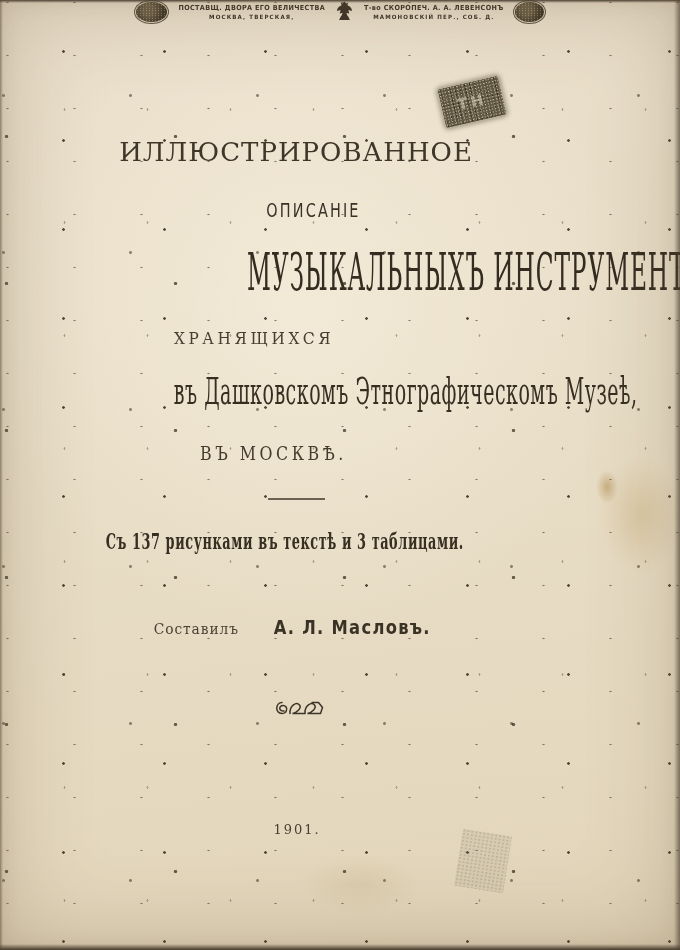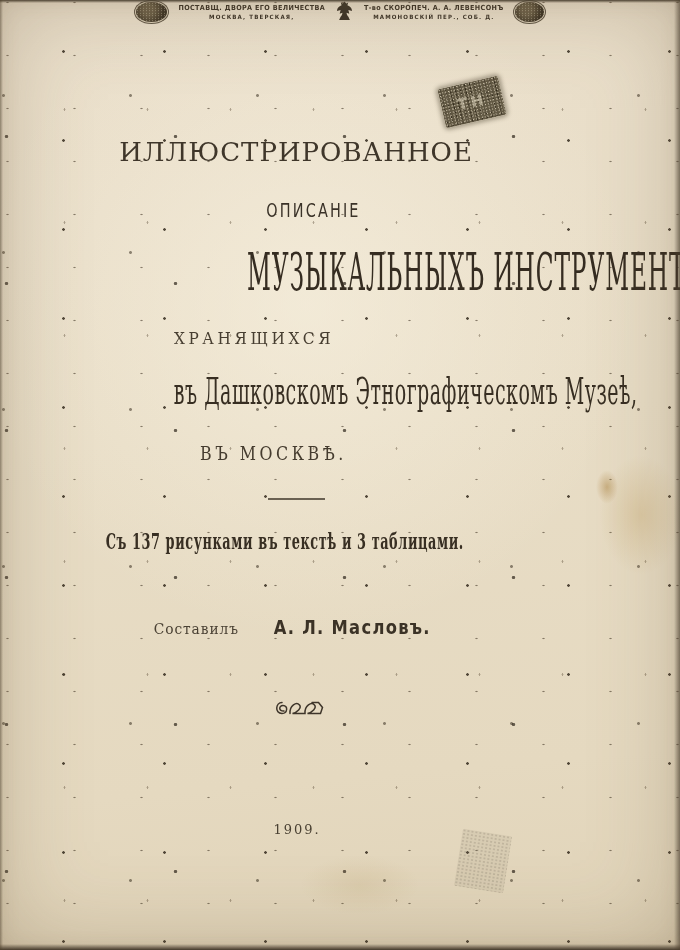--- a/index.html
+++ b/index.html
@@ -155,21 +155,21 @@
       <path fill="#3b3327" d="M8.5 1.5 l1.8 2 1.9-1.1 -.8 2.9 c2.8 1 4.6 2.9 4.6 5.6 l-3.6 -.9 .9 3.7 -2.7 -.9 c0 1.9 .9 2.9 1.8 3.9 l1.5 3.3 h-10.8 l1.5-3.3 c.9-1 1.8-2 1.8-3.9 l-2.7 .9 .9-3.7 -3.6 .9 c0-2.7 1.8-4.6 4.6-5.6 l-.8-2.9 1.9 1.1 z"></path>
     </svg>
     <div class="imp-text">
       <span class="r1">Т-во СКОРОПЕЧ. А. А. ЛЕВЕНСОНЪ</span>
       <span class="r2">МАМОНОВСКІЙ ПЕР., СОБ. Д.</span>
     </div>
     <div class="medal right"></div>
   </div>
 
   <div class="line year-line">
-    <span class="t">1909.</span>
+    <span class="t">1901.</span>
   </div>
 
   <div class="layer ghost-stamp"></div>
 
   <div class="edge top"></div>
   <div class="edge bottom"></div>
   <div class="edge left"></div>
   <div class="edge right"></div>
   <div class="vignette"></div>
 </div>

